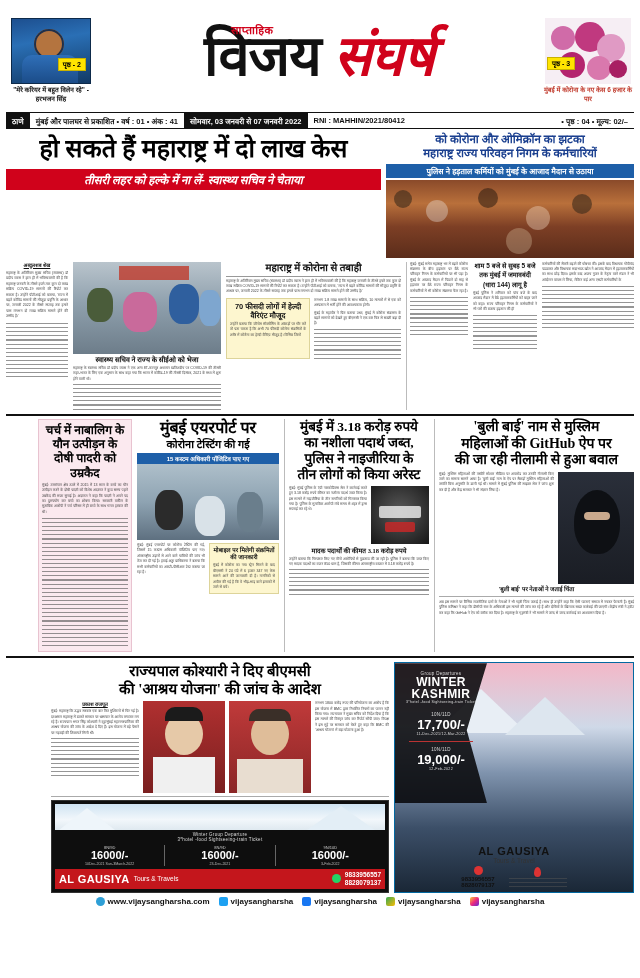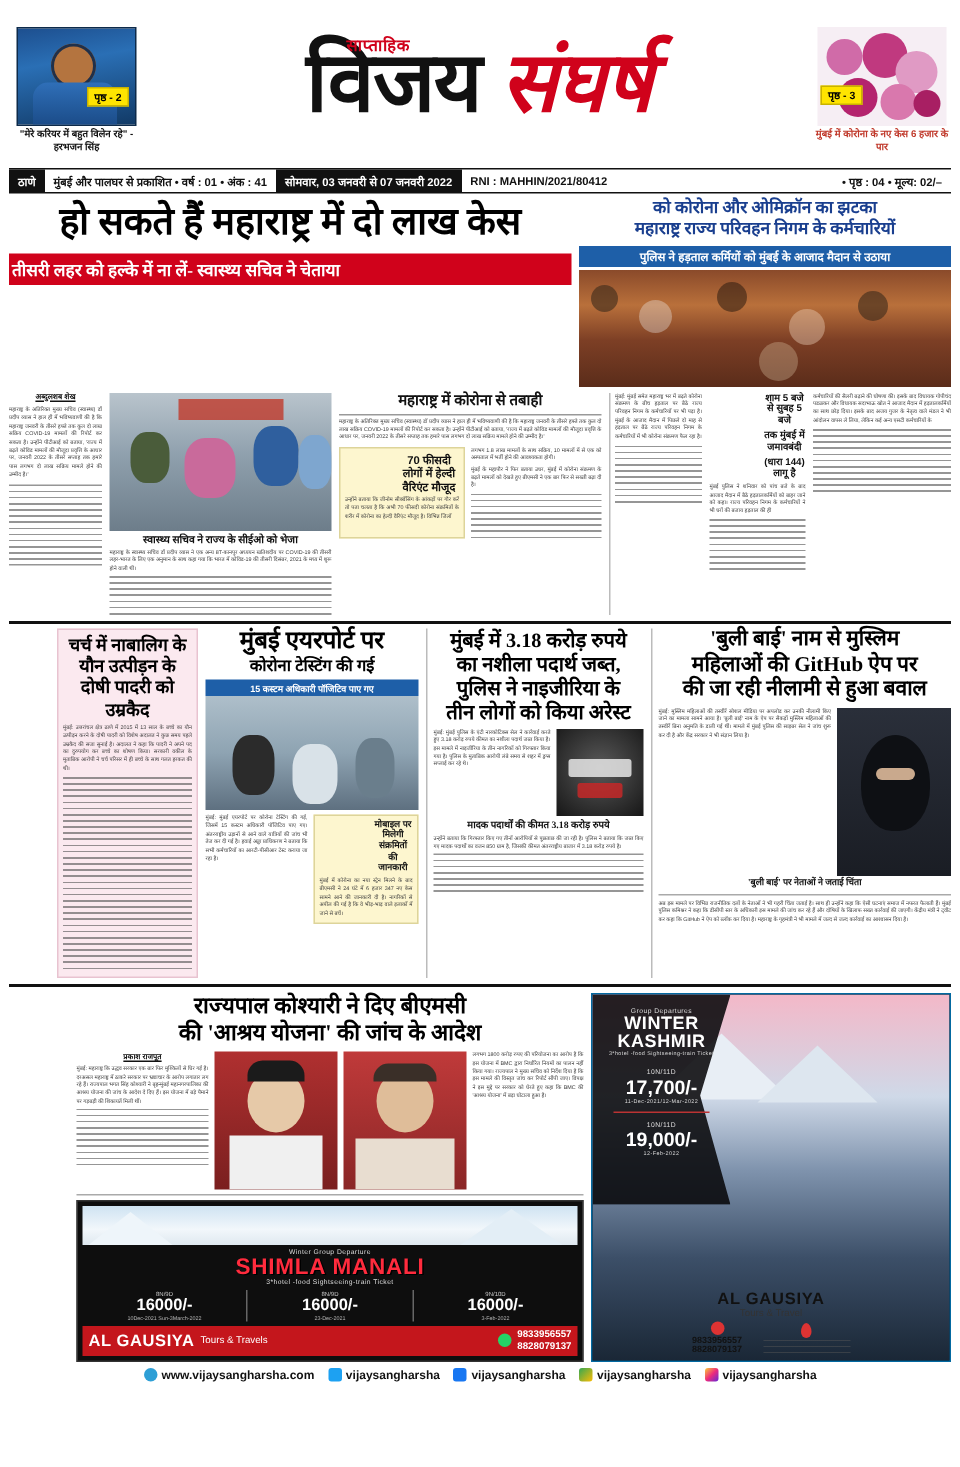--- a/index.html
+++ b/index.html
@@ -67,22 +67,22 @@
 
   
   .lead{display:flex;margin-top:4px;gap:5px;}
   .lead-left{flex:0 0 375px;}
   .lead-right{flex:1;}
   .lead-h1{
     font-family:"Liberation Serif","DejaVu Serif",serif;
     font-size:25px;font-weight:bold;line-height:1.14;text-align:center;color:#000;margin:2px 0 0;
   }
   .lead-strip{
-    background:#d0021b;color:#fff;font-size:11.5px;font-weight:bold;text-align:left;
-    padding:3px 2px;margin-top:5px;font-family:"Liberation Serif","DejaVu Serif",serif;
+    background:#d0021b;color:#fff;font-size:11.5px;font-weight:bold;text-align:center;
+    padding:3px 2px;margin-top:5px;font-family:"Liberation Serif","DejaVu Serif",serif;font-style:italic;
   }
   .lead-h2{
     font-family:"Liberation Serif","DejaVu Serif",serif;
     font-size:11.5px;font-weight:bold;line-height:1.2;text-align:center;color:#1a3f8f;margin:0;
   }
   .lead-strip2{
     background:#1e5fa8;color:#fff;font-size:7.8px;font-weight:bold;text-align:center;
     padding:2px;margin-top:3px;
   }
   .crowd-img{
@@ -100,21 +100,21 @@
     opacity:.62;
   }
   .photo{position:relative;overflow:hidden;}
   .cap-blue{background:#1e5fa8;color:#fff;font-size:6px;font-weight:bold;text-align:center;padding:1.5px;}
   .sub-head{
     font-size:8.5px;font-weight:bold;text-align:center;color:#111;
     font-family:"Liberation Serif","DejaVu Serif",serif;line-height:1.2;
   }
   .tint-yellow{background:#fdf6cf;border:1px solid #ddd49a;padding:3px;}
   .tint-pink{background:#fbe9ef;border:1px solid #e8c3d0;padding:3px;margin-left:32px;}
-  .box-head{font-size:7.5px;font-weight:bold;text-align:center;color:#111;line-height:1.2;margin-bottom:2px;margin-left:36px;}
+  .box-head{font-size:7.5px;font-weight:bold;text-align:center;color:#111;line-height:1.2;margin-bottom:2px;}
   .hr-thick{border-top:2px solid #111;margin:4px 0 3px;}
   .hr-thin{border-top:1px solid #aaa;margin:3px 0;}
 
   
   .mid{display:flex;gap:5px;margin-top:3px;}
   .mid-h{
     font-family:"Liberation Serif","DejaVu Serif",serif;
     font-weight:bold;text-align:center;line-height:1.18;color:#000;
   }
 
@@ -371,21 +371,20 @@
         <div class="col" style="flex:1;">लगभग 1800 करोड़ रुपए की परियोजना का आरोप है कि इस योजना में BMC द्वारा निर्धारित नियमों का पालन नहीं किया गया। राज्यपाल ने मुख्य सचिव को निर्देश दिया है कि इस मामले की विस्तृत जांच कर रिपोर्ट सौंपी जाए। विपक्ष ने इस मुद्दे पर सरकार को घेरते हुए कहा कि BMC की 'आश्रय योजना' में बड़ा घोटाला हुआ है।</div>
       </div>
       <div class="hr-thin"></div>
 
       <div class="ad-shimla" style="margin-top:2px;padding:3px;">
         <div class="ad-top-img">
           <div style="position:absolute;left:4px;bottom:0;width:0;height:0;border-left:28px solid transparent;border-right:28px solid transparent;border-bottom:22px solid #eef5fa;"></div>
           <div style="position:absolute;right:10px;bottom:0;width:0;height:0;border-left:34px solid transparent;border-right:34px solid transparent;border-bottom:24px solid #e3eef6;"></div>
         </div>
         <div class="ad-small" style="margin-top:2px;">Winter Group Departure</div>
-        <div class="ad-title">SHIMLA MANALI</div>
         <div class="ad-small">3*hotel -food Sightseeing-train Ticket</div>
         <div class="ad-prices">
           <div class="ad-price">
             <div class="pn">8N/9D</div>
             <div class="pv">16000/-</div>
             <div class="pd">10Dec-2021 Sun-3March-2022</div>
           </div>
           <div class="ad-div"></div>
           <div class="ad-price">
             <div class="pn">8N/9D</div>

